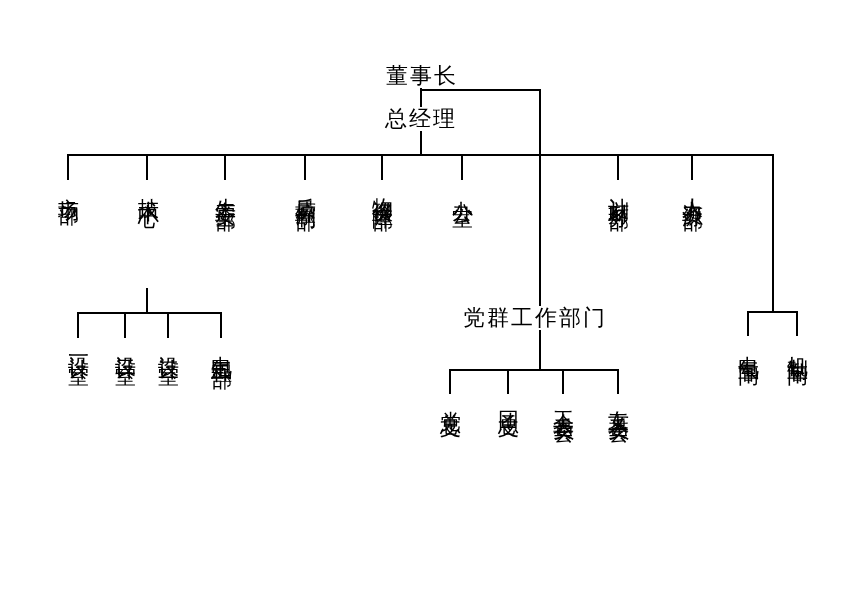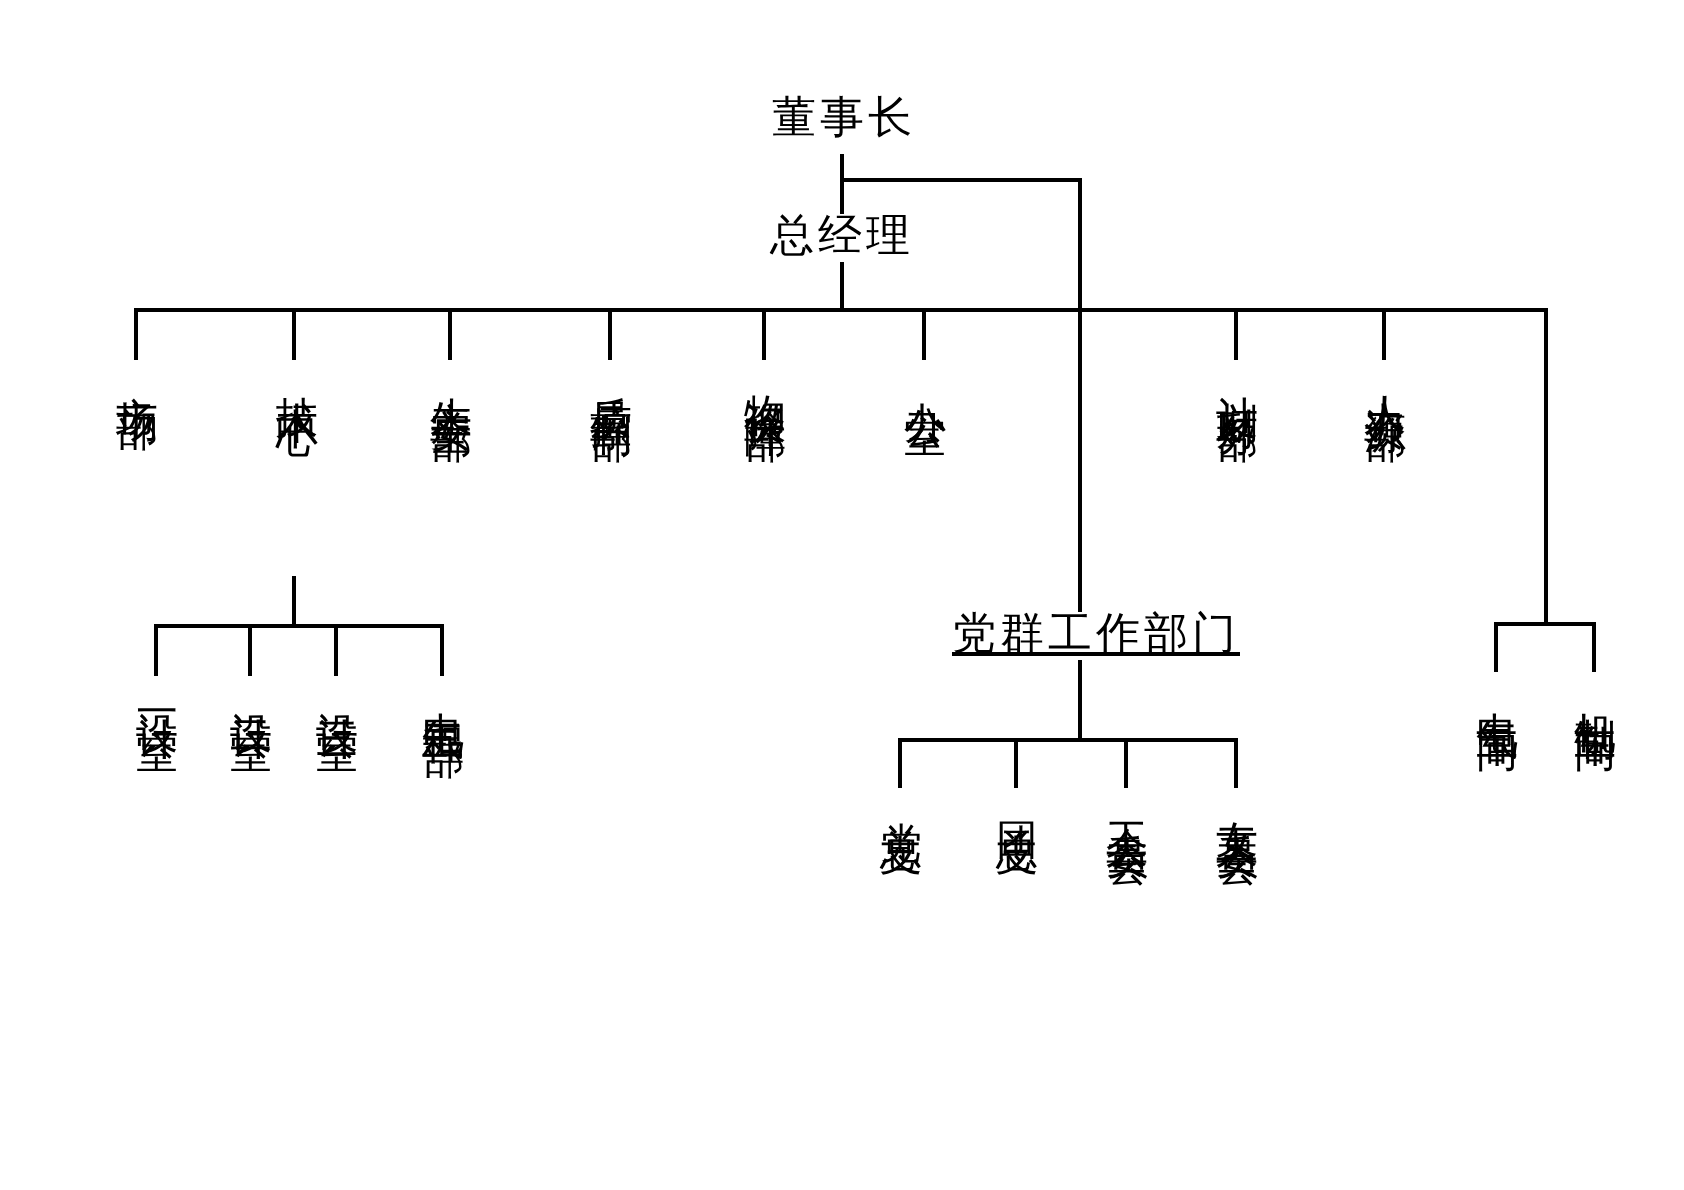--- a/index.html
+++ b/index.html
@@ -72,23 +72,23 @@
   <div class="hline" style="left:747px; top:311px; width:51px;"></div>
   <div class="vline" style="left:747px; top:311px; height:25px;"></div>
   <div class="vline" style="left:796px; top:311px; height:25px;"></div>
 
   <div class="hline" style="left:449px; top:369px; width:170px;"></div>
   <div class="vline" style="left:449px; top:369px; height:25px;"></div>
   <div class="vline" style="left:507px; top:369px; height:25px;"></div>
   <div class="vline" style="left:562px; top:369px; height:25px;"></div>
   <div class="vline" style="left:617px; top:369px; height:25px;"></div>
 
-  <div class="label-h" style="left:422px; top:48px;">董事长</div>
+  <div class="label-h" style="left:422px; top:64px;">董事长</div>
   <div class="label-h" style="left:421px; top:107px;text-align:right;">总经理</div>
-  <div class="label-h" style="left:548px; top:306px;text-decoration:underline;">党群工作部门</div>
+  <div class="label-h" style="left:535px; top:306px;">党群工作部门</div>
 
   <div class="label-v" style="left:68px;  top:181px;">市场部</div>
   <div class="label-v" style="left:148px; top:181px;">技术中心</div>
   <div class="label-v" style="left:225px; top:181px;">生产安全部</div>
   <div class="label-v" style="left:305px; top:181px;">质量控制部</div>
   <div class="label-v" style="left:382px; top:181px;">物资保障部</div>
   <div class="label-v" style="left:462px; top:184px;">办公室</div>
   <div class="label-v" style="left:618px; top:181px;">计划财务部</div>
   <div class="label-v" style="left:692px; top:181px;">人力资源部</div>
 

